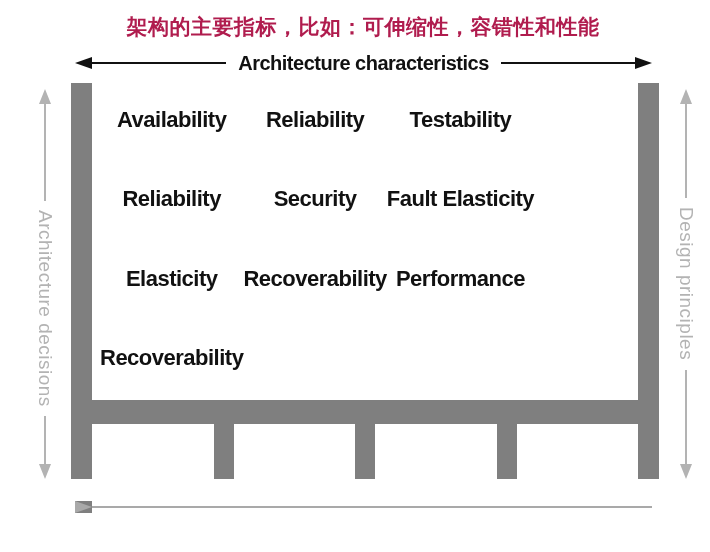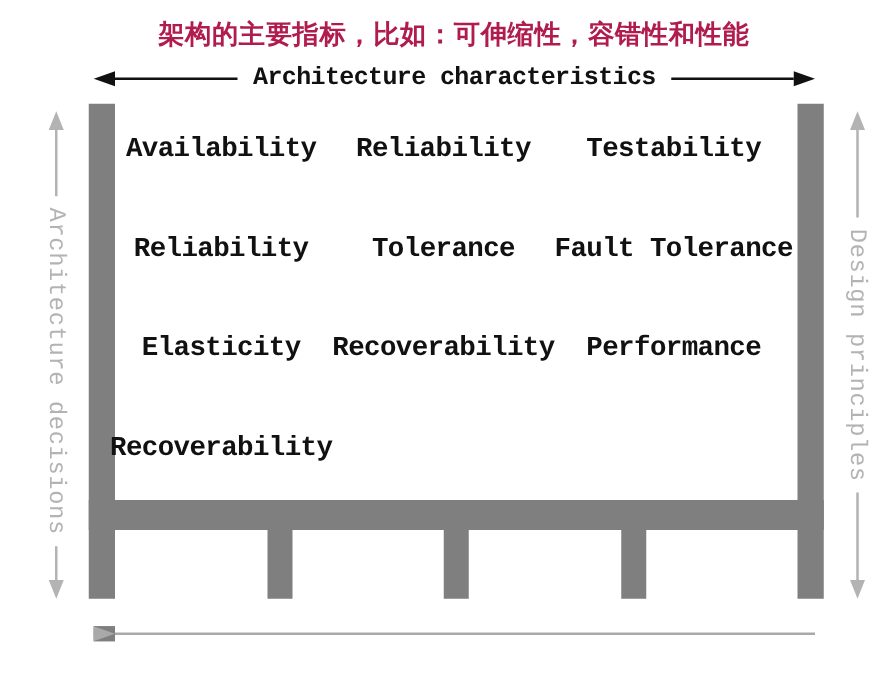--- a/index.html
+++ b/index.html
@@ -6,21 +6,21 @@
     margin: 0;
     padding: 0;
     background: #ffffff;
   }
   .canvas {
     position: relative;
     width: 710px;
     height: 552px;
     background: #ffffff;
     overflow: hidden;
-    font-family: Liberation Mono, monospace;
+    font-family: Liberation Sans, sans-serif;
   }
 
   
   .cn-title {
     position: absolute;
     top: 13px;
     left: 16px;
     right: 0;
     text-align: center;
     font-size: 21px;
@@ -72,21 +72,21 @@
   .pillar-right { left: 638px; top: 83px; width: 21px; height: 396px; }
   .tabletop     { left: 71px;  top: 400px; width: 588px; height: 24px; }
   .leg          { top: 424px; width: 20px; height: 55px; }
   .leg-1 { left: 214px; }
   .leg-2 { left: 355px; }
   .leg-3 { left: 497px; }
 
   
   .char-grid {
     position: absolute;
-    left: 88px;
+    left: 100px;
     top: 80px;
     width: 432px;
     height: 318px;
     display: grid;
     grid-template-columns: repeat(3, 1fr);
     grid-template-rows: repeat(4, 1fr);
   }
   .char-cell {
     display: flex;
     align-items: center;
@@ -145,22 +145,22 @@
   <div class="gray tabletop"></div>
   <div class="gray leg leg-1"></div>
   <div class="gray leg leg-2"></div>
   <div class="gray leg leg-3"></div>
 
   <div class="char-grid">
     <div class="char-cell">Availability</div>
     <div class="char-cell">Reliability</div>
     <div class="char-cell">Testability</div>
     <div class="char-cell">Reliability</div>
-    <div class="char-cell">Tolerance</div>
-    <div class="char-cell">Fault Tolerance</div>
+    <div class="char-cell">Security</div>
+    <div class="char-cell">Fault Elasticity</div>
     <div class="char-cell">Elasticity</div>
     <div class="char-cell">Recoverability</div>
     <div class="char-cell">Performance</div>
     <div class="char-cell">Recoverability</div>
   </div>
 
   <div class="v-arrow v-arrow-left">
     <span class="vtri vtri-up"></span>
     <span class="vline grow2"></span>
     <span class="vlabel">Architecture decisions</span>

